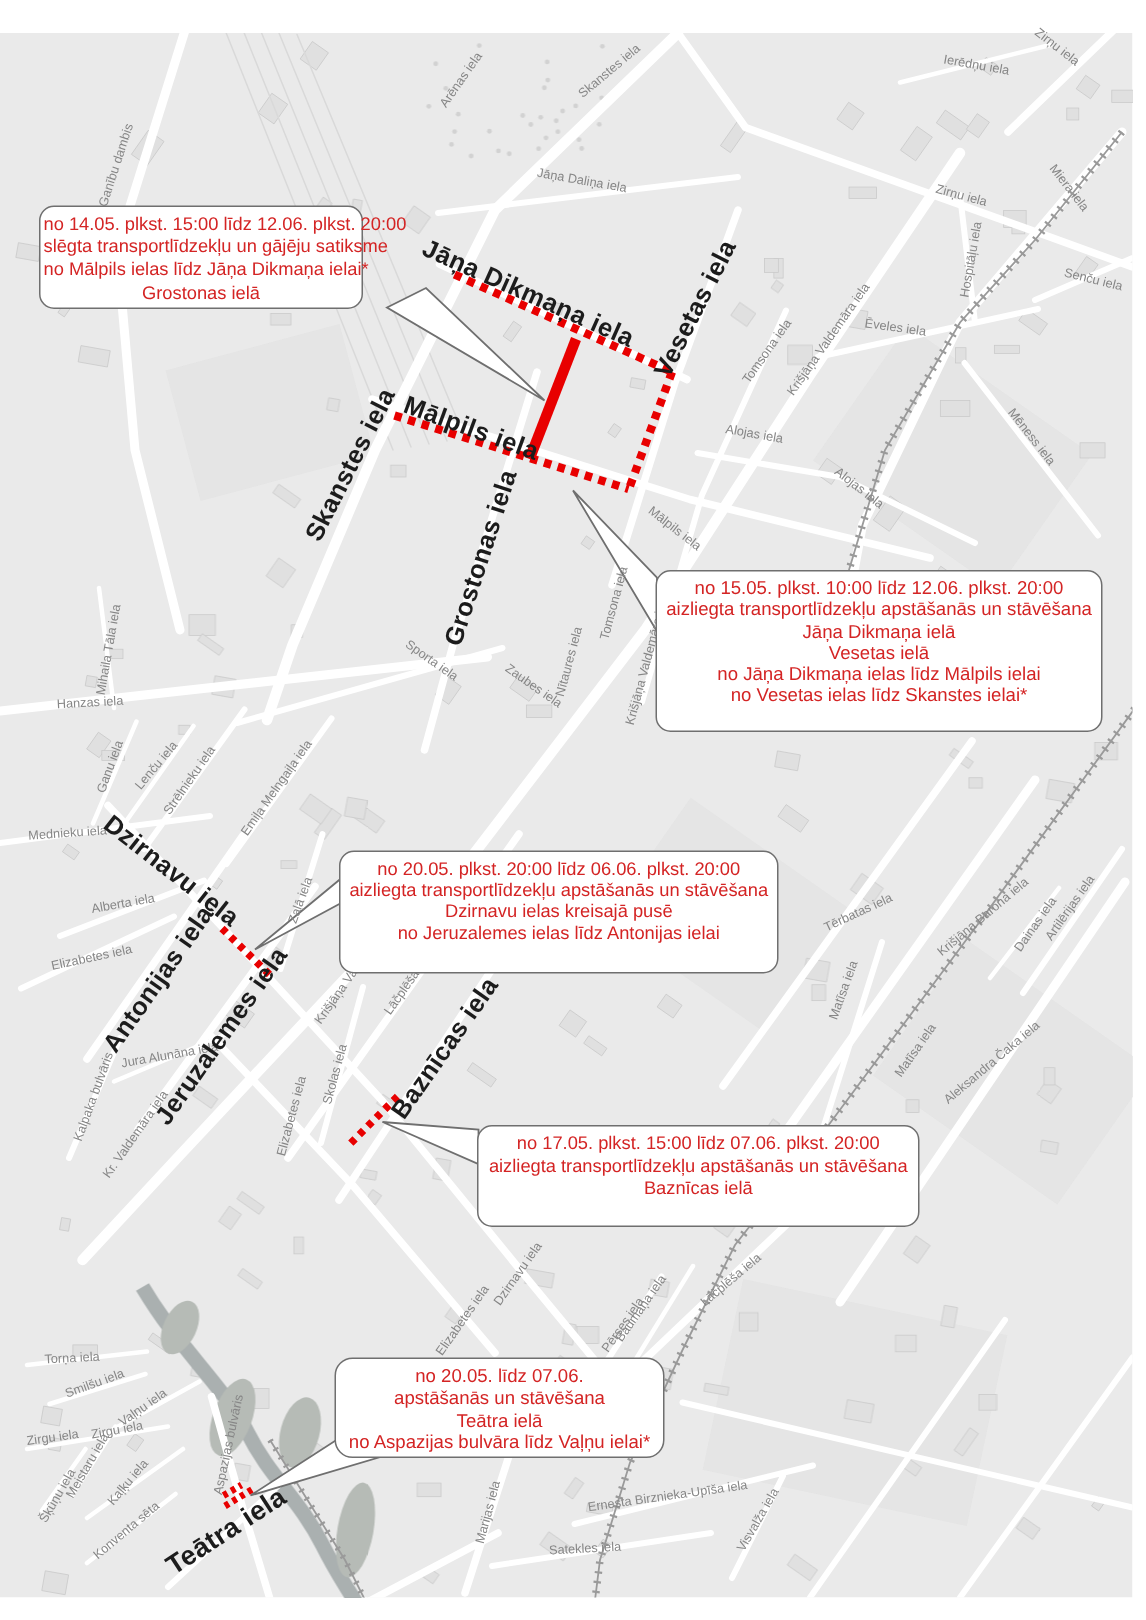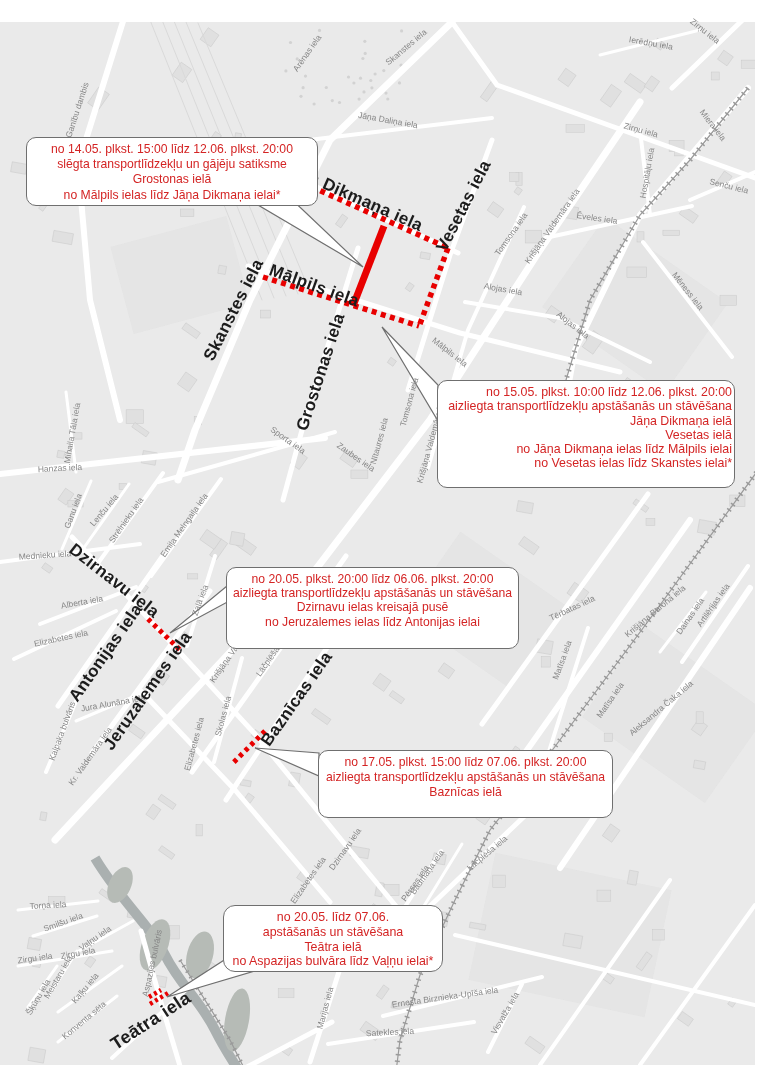--- a/index.html
+++ b/index.html
@@ -6,22 +6,22 @@
   #stage{position:relative;width:764px;height:1080px;background:#ffffff;overflow:hidden;
          font-family:"Liberation Sans",sans-serif;}
   #mapsvg{position:absolute;left:0;top:0;}
   .lbl{position:absolute;white-space:nowrap;pointer-events:none;}
   .lbl.minor{color:#868686;font-size:8.5px;}
   .lbl.major{color:#1c1c1c;font-weight:700;letter-spacing:.3px;}
   .callout{position:absolute;box-sizing:border-box;background:#ffffff;
            border:1.4px solid #6f6f6f;border-radius:10px;
            color:#d42424;text-align:center;padding:4px 2px;z-index:30;}
   .callout .cl{white-space:nowrap;}
-  #c1{left:26px;top:137px;width:292px;height:69px;font-size:12.2px;line-height:15.2px;text-align:center;}
-  #c2{left:437px;top:380px;width:298px;height:108px;font-size:12.4px;line-height:14.3px;text-align:right;}
+  #c1{left:26px;top:137px;width:216px;height:69px;font-size:12.2px;line-height:15.2px;text-align:center;}
+  #c2{left:437px;top:380px;width:298px;height:108px;font-size:12.4px;line-height:14.3px;}
   #c3{left:226px;top:550px;width:293px;height:82px;font-size:12.2px;line-height:14.2px;margin-top:17px;}
   #c4{left:318px;top:750px;width:295px;height:68px;font-size:12.2px;line-height:15px;}
   #c5{left:223px;top:905px;width:220px;height:67px;font-size:12.4px;line-height:14.8px;border-radius:12px;}
   #footnote{left:308px;top:1038px;width:447px;height:24px;font-size:13px;line-height:21px;
             border-radius:5px;padding:0;}
   #labels{position:absolute;left:0;top:0;width:764px;height:1080px;z-index:20;pointer-events:none;}
 </style>
 </head>
 <body>
 
@@ -381,22 +381,22 @@
       <span class="lbl major" style="left: 114px; top: 581px; font-size: 17px; transform: translate(-50%, -50%) rotate(38deg);">Dzirnavu iela</span>
       <span class="lbl major" style="left: 106px; top: 653px; font-size: 17px; transform: translate(-50%, -50%) rotate(-55deg);">Antonijas iela</span>
       <span class="lbl major" style="left: 148px; top: 691px; font-size: 17px; transform: translate(-50%, -50%) rotate(-55deg);">Jeruzalemes iela</span>
       <span class="lbl major" style="left: 297px; top: 699px; font-size: 17px; transform: translate(-50%, -50%) rotate(-55deg);">Baznīcas iela</span>
       <span class="lbl major" style="left: 151px; top: 1021px; font-size: 18px; transform: translate(-50%, -50%) rotate(-33deg);">Teātra iela</span>
     </div>
 
 <div class="callout" id="c1">
   <div class="cl">no 14.05. plkst. 15:00 līdz 12.06. plkst. 20:00</div>
   <div class="cl">slēgta transportlīdzekļu un gājēju satiksme</div>
+  <div class="cl">no Mālpils ielas līdz Jāņa Dikmaņa ielai*</div>
   <div class="cl">Grostonas ielā</div>
-  <div class="cl">no Mālpils ielas līdz Jāņa Dikmaņa ielai*</div>
 </div>
 
 <div class="callout" id="c2">
   <div class="cl">no 15.05. plkst. 10:00 līdz 12.06. plkst. 20:00</div>
   <div class="cl">aizliegta transportlīdzekļu apstāšanās un stāvēšana</div>
   <div class="cl">Jāņa Dikmaņa ielā</div>
   <div class="cl">Vesetas ielā</div>
   <div class="cl">no Jāņa Dikmaņa ielas līdz Mālpils ielai</div>
   <div class="cl">no Vesetas ielas līdz Skanstes ielai*</div>
 </div>

